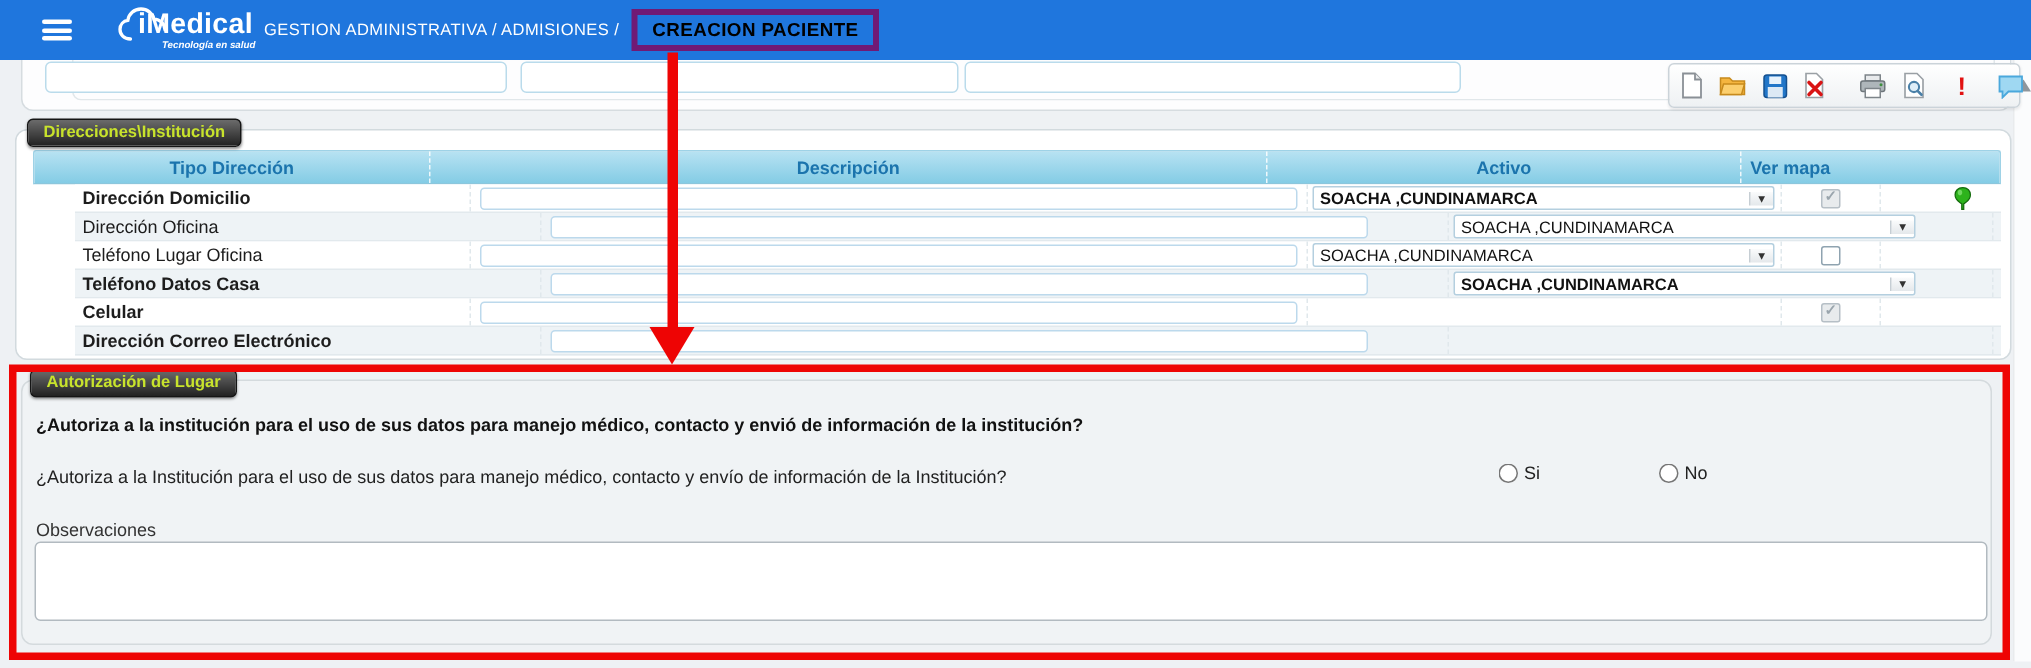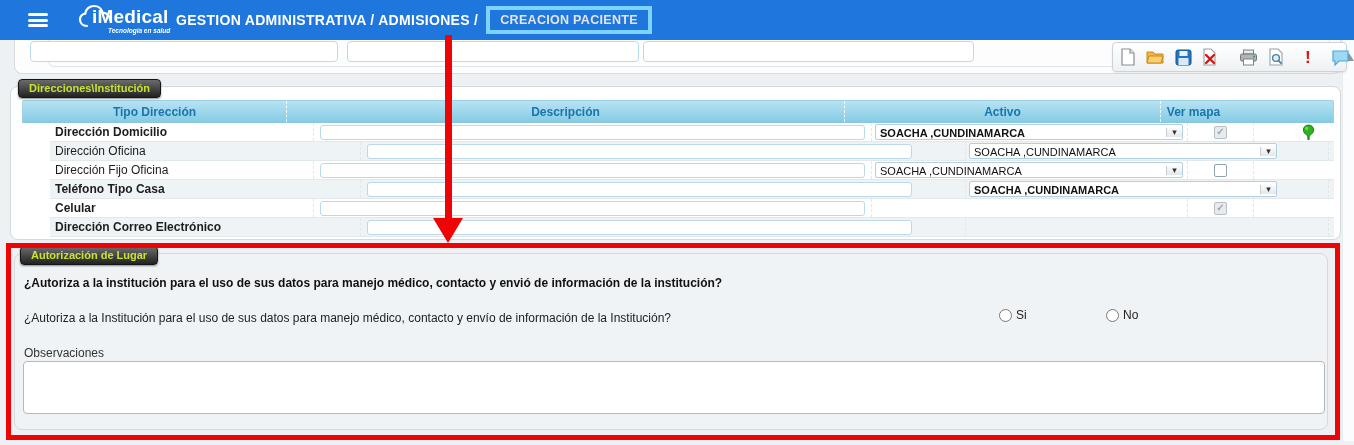--- a/index.html
+++ b/index.html
@@ -9,22 +9,22 @@
 
   
   .appbar { position:absolute; left:0; top:0; width:1354px; height:40px; background:#1f76dd; display:flex; align-items:center; }
   .hamburger { position:absolute; left:28px; top:13px; width:20px; height:14px; display:flex; flex-direction:column; justify-content:space-between; cursor:pointer; }
   .hamburger span { display:block; height:3px; border-radius:2px; background:#fff; }
   .logo { position:absolute; left:86px; top:2px; width:96px; height:36px; color:#fff; }
   .logo .cloud { position:absolute; left:-8px; top:2px; }
   .logo .logo-text { position:absolute; left:6px; top:4px; font-size:19px; font-weight:bold; letter-spacing:.2px; }
   .logo .logo-tag { position:absolute; left:22px; top:25px; font-size:6.5px; font-style:italic; font-weight:bold; }
   .crumbrow { position:absolute; left:176px; top:0; height:40px; display:flex; align-items:center; gap:8px; }
-  .crumb { color:#fff; font-size:14px; font-weight:bold; letter-spacing:.3px; white-space:nowrap; }
-  .crumb-active-box { border:4px solid #7dd3fc; padding:3px 10px; color:#e5e5e5; font-size:12.5px; font-weight:bold; letter-spacing:.3px; white-space:nowrap; }
+  .crumb { color:#fff; font-size:11px; font-weight:normal; letter-spacing:.3px; white-space:nowrap; }
+  .crumb-active-box { border:4px solid #701a75; padding:3px 10px; color:#000000; font-size:12.5px; font-weight:bold; letter-spacing:.3px; white-space:nowrap; }
 
   
   .anno-arrow-line { position:absolute; left:445px; top:35px; width:7px; height:184px; background:#ee0404; z-index:50; }
   .anno-arrow-head { position:absolute; left:433px; top:218px; width:0; height:0; border-left:15px solid transparent; border-right:15px solid transparent; border-top:25px solid #ee0404; z-index:50; }
 
   
   .toppanel { position:absolute; left:14px; top:40px; width:1327px; height:34px; background:#fdfdfe; border:1px solid #d6dce0; border-top:none; border-radius:0 0 8px 8px; }
   .toppanel-inner { position:absolute; left:48px; top:40px; width:1282px; height:27px; border:1px solid #e1e7ea; border-top:none; border-radius:0 0 6px 6px; }
   .topfield { position:absolute; top:41px; height:21px; background:#fff; border:1px solid #badbeb; border-radius:4px; font-size:12px; padding:0 5px; color:#333; outline:none; }
   .tf1 { left:30px;  width:308px; }
@@ -224,38 +224,38 @@
         <span class="pin">
           <svg width="13" height="17" viewBox="0 0 14 18">
               <path d="M7 1 C3.5 1 1.5 3.4 1.5 6.2 C1.5 8.9 3.3 10.5 4.7 11.5 L6.3 12.7 L6.3 16.6 L7.7 16.6 L7.7 12.7 L9.3 11.5 C10.7 10.5 12.5 8.9 12.5 6.2 C12.5 3.4 10.5 1 7 1 Z" fill="#2db31c" stroke="#156b0e" stroke-width="0.9"></path>
               <ellipse cx="5" cy="4.6" rx="1.6" ry="2" fill="#7fe06f" opacity="0.8"></ellipse>
             </svg>
         </span>
       </div>
     </div>
 
     <div class="trow">
-      <div class="cell tipo">Dirección Fijo Oficina</div>
+      <div class="cell tipo">Teléfono Lugar Oficina</div>
       <div class="cell desc">
           <input value="" style="">
         </div>
       <div class="cell lugar">
         <div class="combo">
           <span class="combo-text">SOACHA ,CUNDINAMARCA</span>
           <span class="combo-btn"></span>
         </div>
       </div>
       <div class="cell activo">
           <span class="cb off"></span>
         </div>
       <div class="cell mapa"></div>
     </div>
 
     <div class="trow alt bold">
-      <div class="cell tipo">Teléfono Tipo Casa</div>
+      <div class="cell tipo">Teléfono Datos Casa</div>
       <div class="cell desc">
           <input value="" style="">
         </div>
       <div class="cell lugar">
         <div class="combo">
           <span class="combo-text">SOACHA ,CUNDINAMARCA</span>
           <span class="combo-btn"></span>
         </div>
       </div>
       <div class="cell activo">

